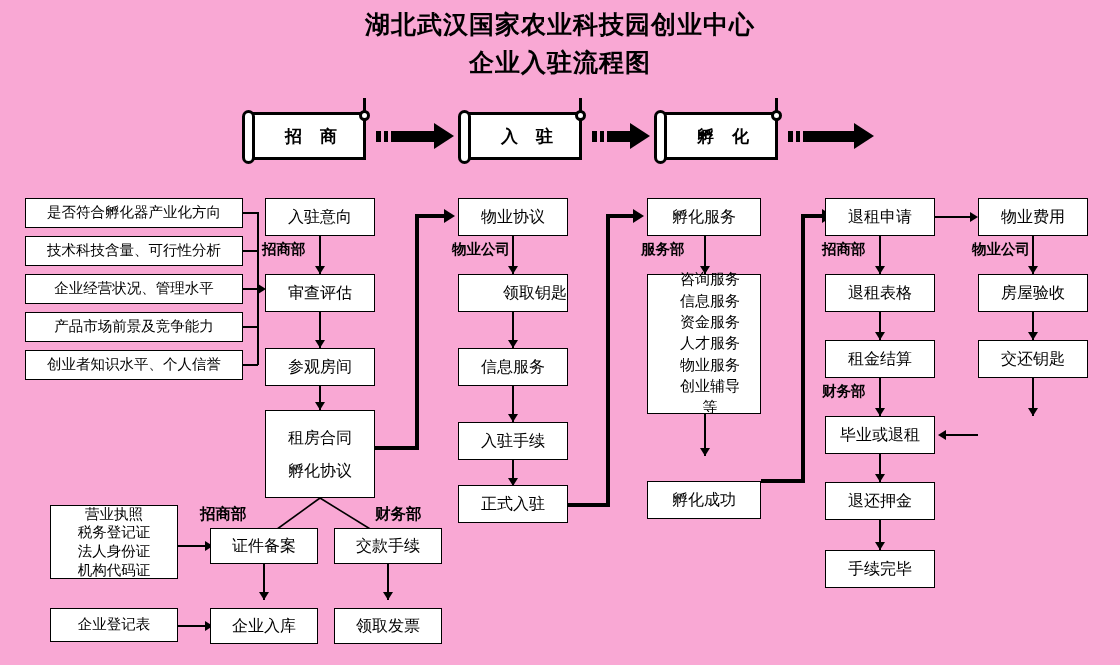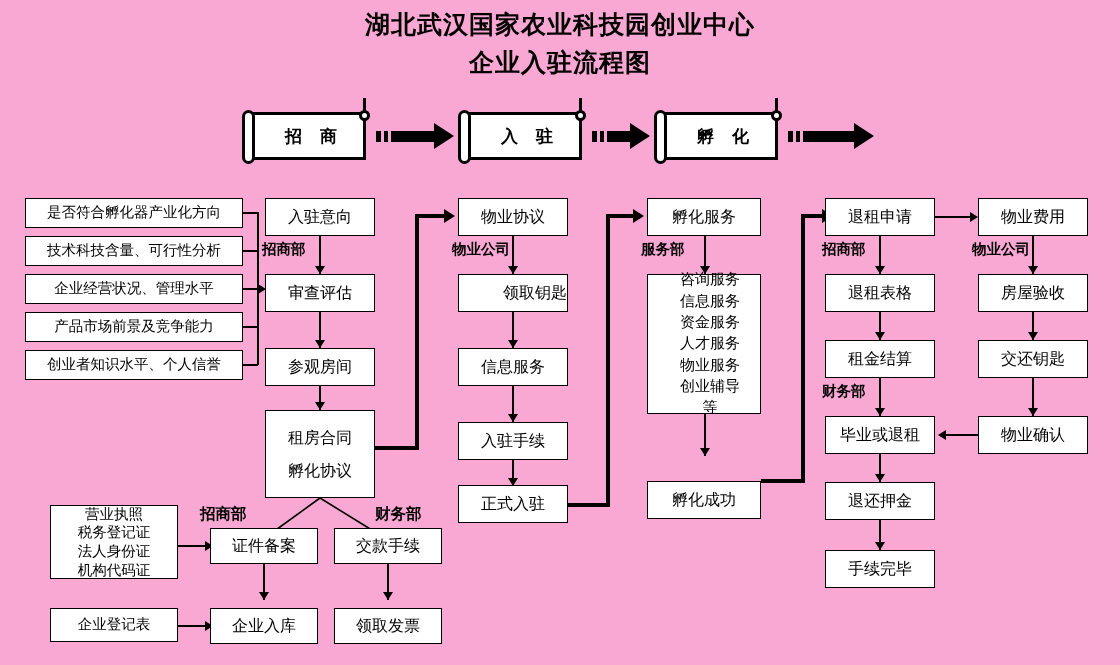--- a/index.html
+++ b/index.html
@@ -380,23 +380,20 @@
   </div>
   <div class="vline" style="left:1032px;top:312px;height:28px;"></div>
   <div class="arrowdown" style="left:1028px;top:332px;"></div>
 
   <div class="box" style="left:978px;top:340px;width:110px;height:38px;">
     <span>交还钥匙</span>
   </div>
   <div class="vline" style="left:1032px;top:378px;height:38px;"></div>
   <div class="arrowdown" style="left:1028px;top:408px;"></div>
 
-  <div class="box" style="left:978px;top:416px;width:110px;height:38px;">
-    <span>物业确认</span>
-  </div>
 
   <div class="hline" style="left:945px;top:434px;width:33px;"></div>
   <div class="arrowleft" style="left:938px;top:430px;"></div>
 
   <div class="dept" style="left:200px;top:504px;font-size:15.5px;">招商部</div>
   <div class="dept" style="left:375px;top:504px;font-size:15.5px;">财务部</div>
 
   <div class="box multi" style="left:50px;top:505px;width:128px;height:74px;line-height:1.28;font-size:14.5px;">
     <span>营业执照</span>
     <span>税务登记证</span>

